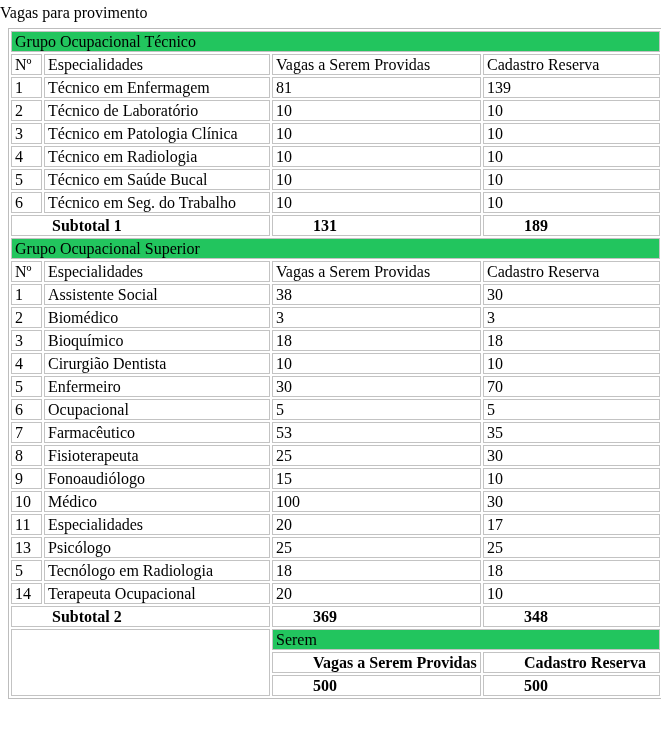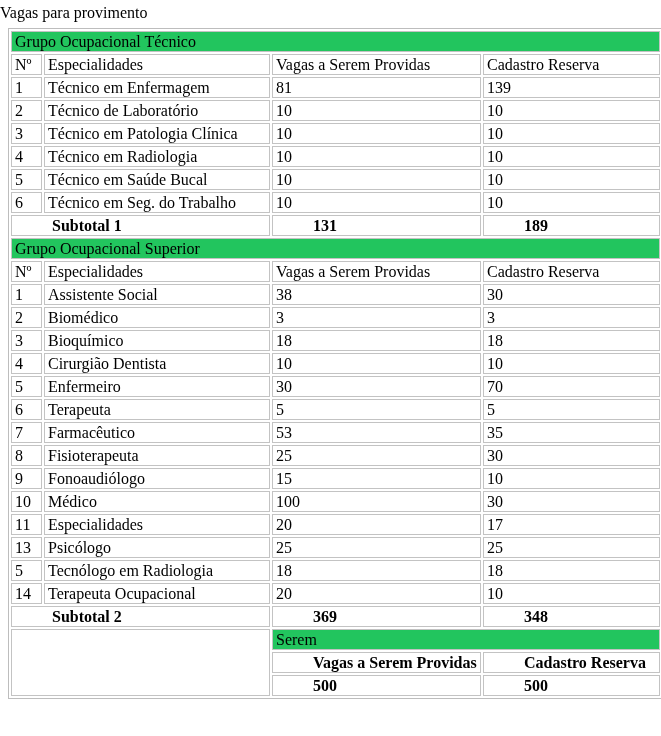--- a/index.html
+++ b/index.html
@@ -147,21 +147,21 @@
           <td>10</td>
         </tr>
         <tr>
           <td>5</td>
           <td>Enfermeiro</td>
           <td>30</td>
           <td>70</td>
         </tr>
         <tr>
           <td>6</td>
-          <td>Terapeuta</td>
+          <td>Ocupacional</td>
           <td>5</td>
           <td>5</td>
         </tr>
         <tr>
           <td>7</td>
           <td>Farmacêutico</td>
           <td>53</td>
           <td>35</td>
         </tr>
         <tr>

